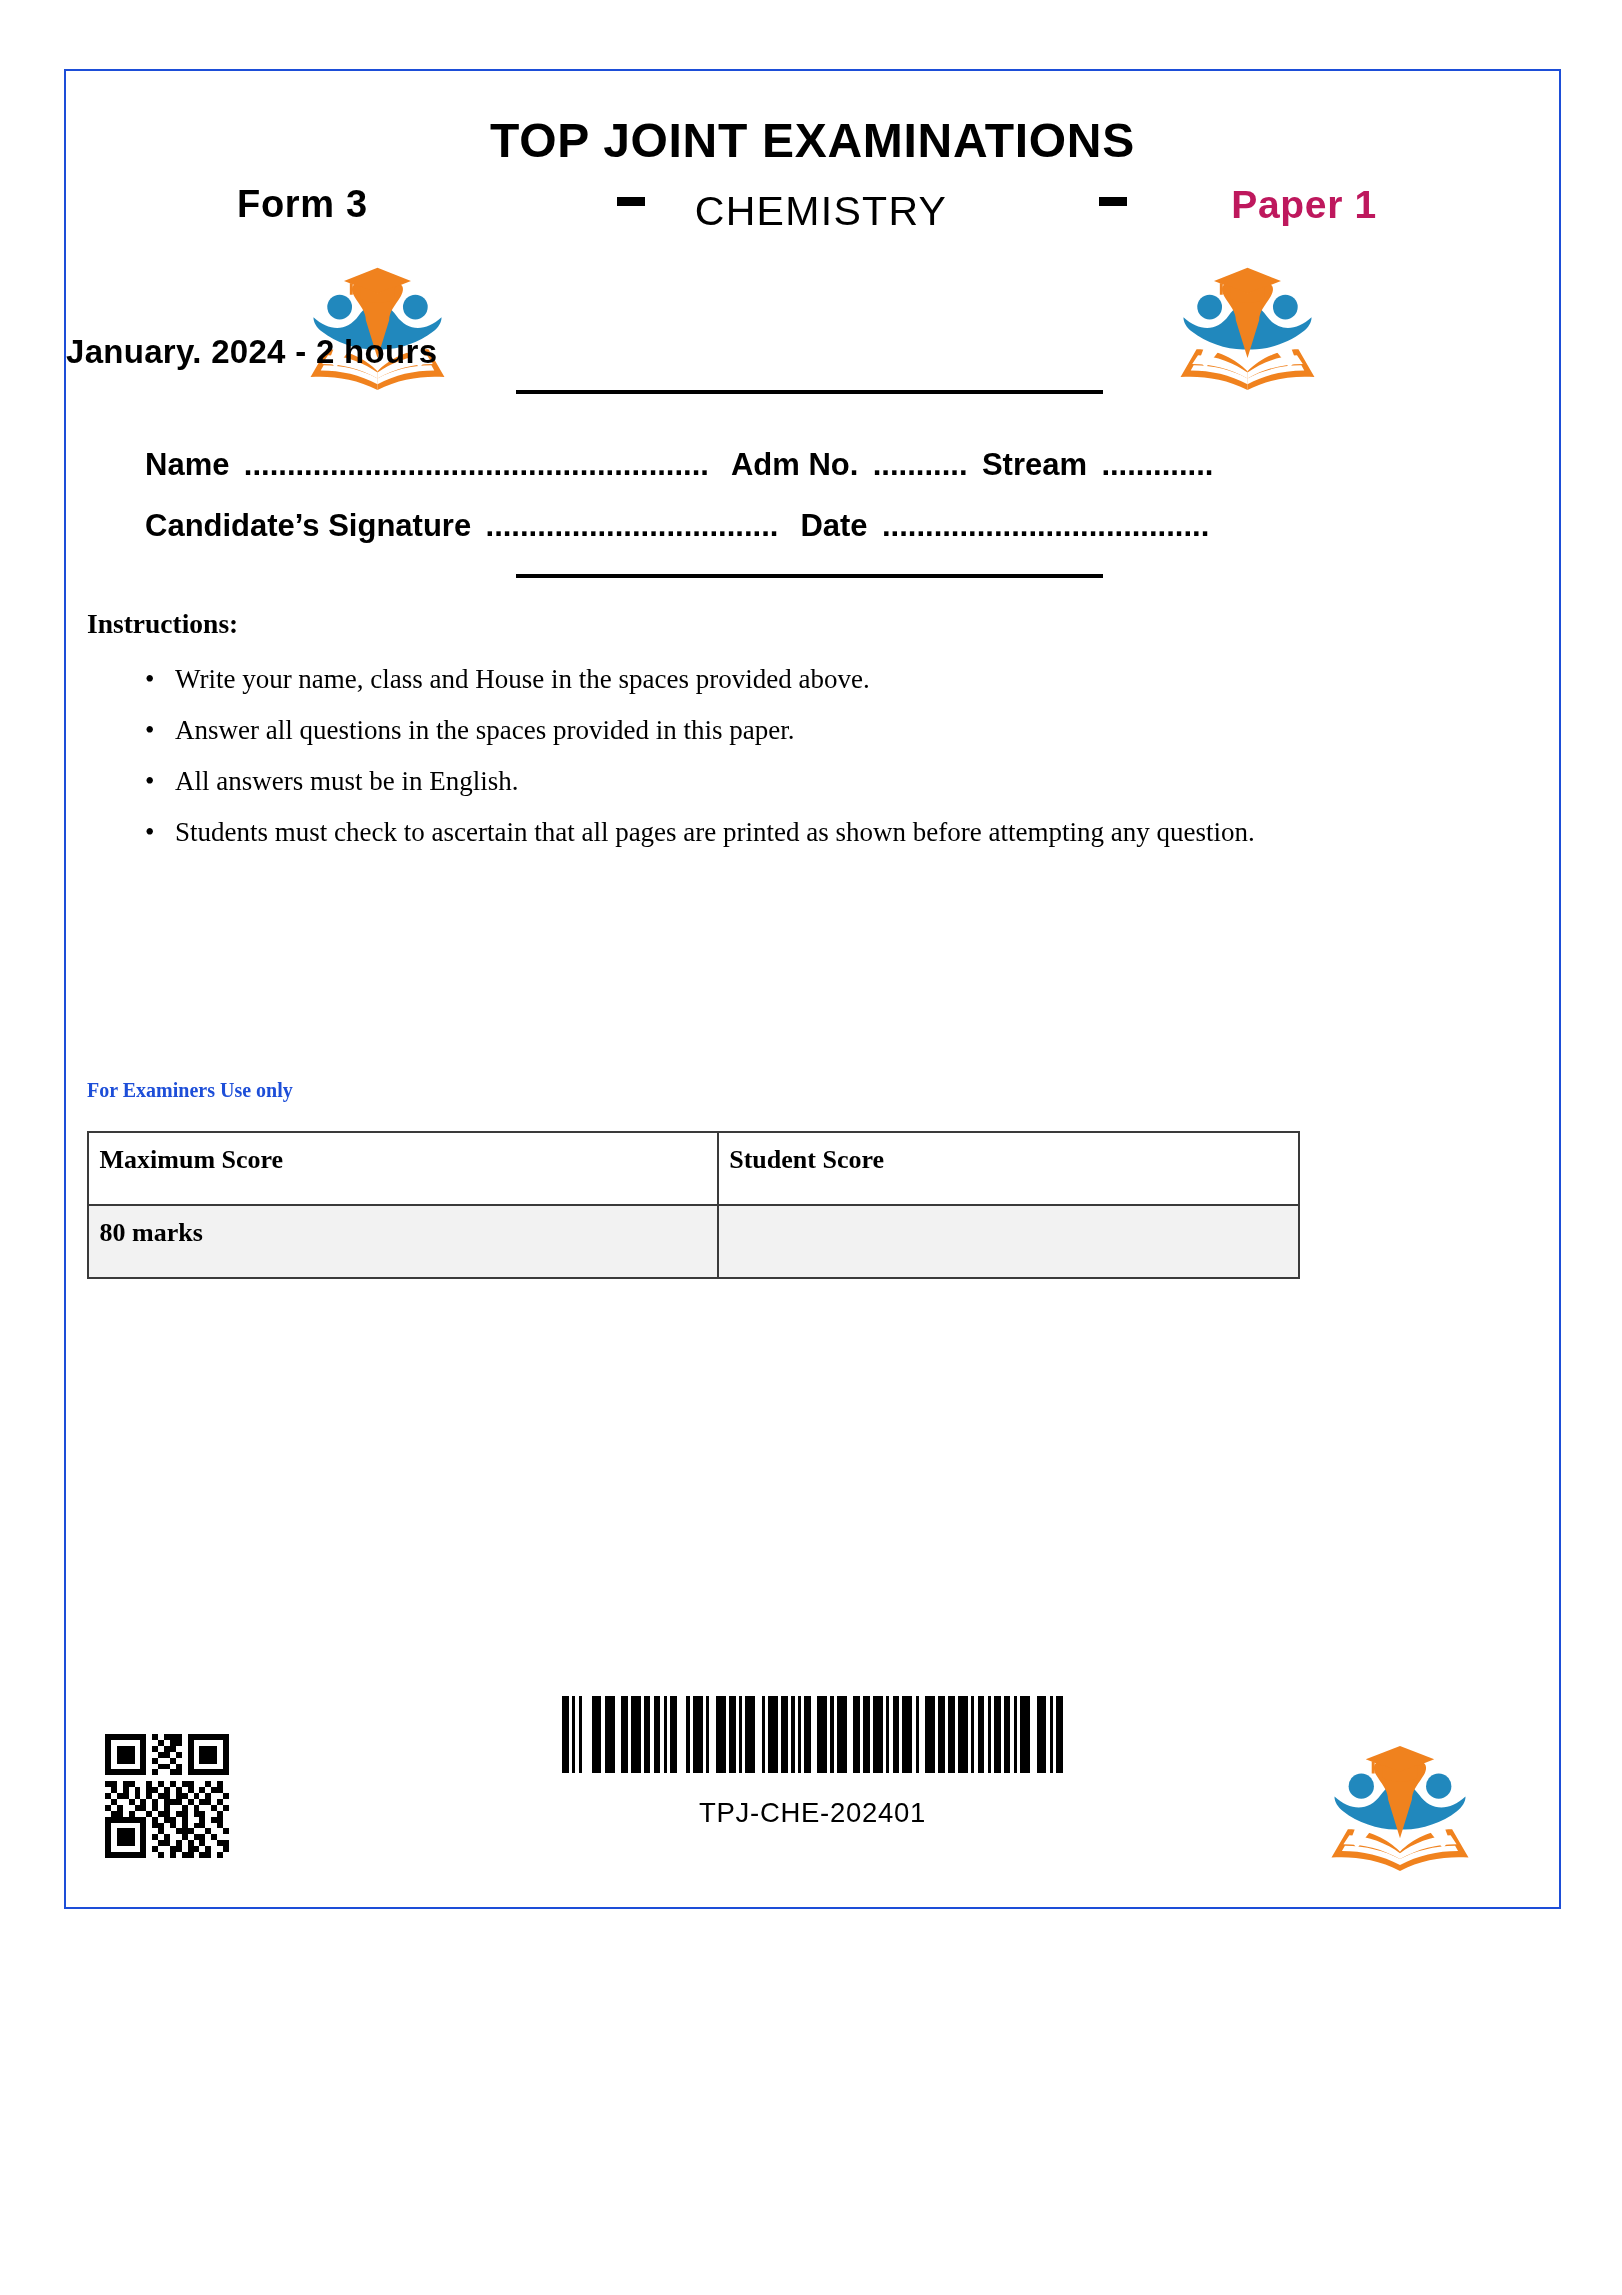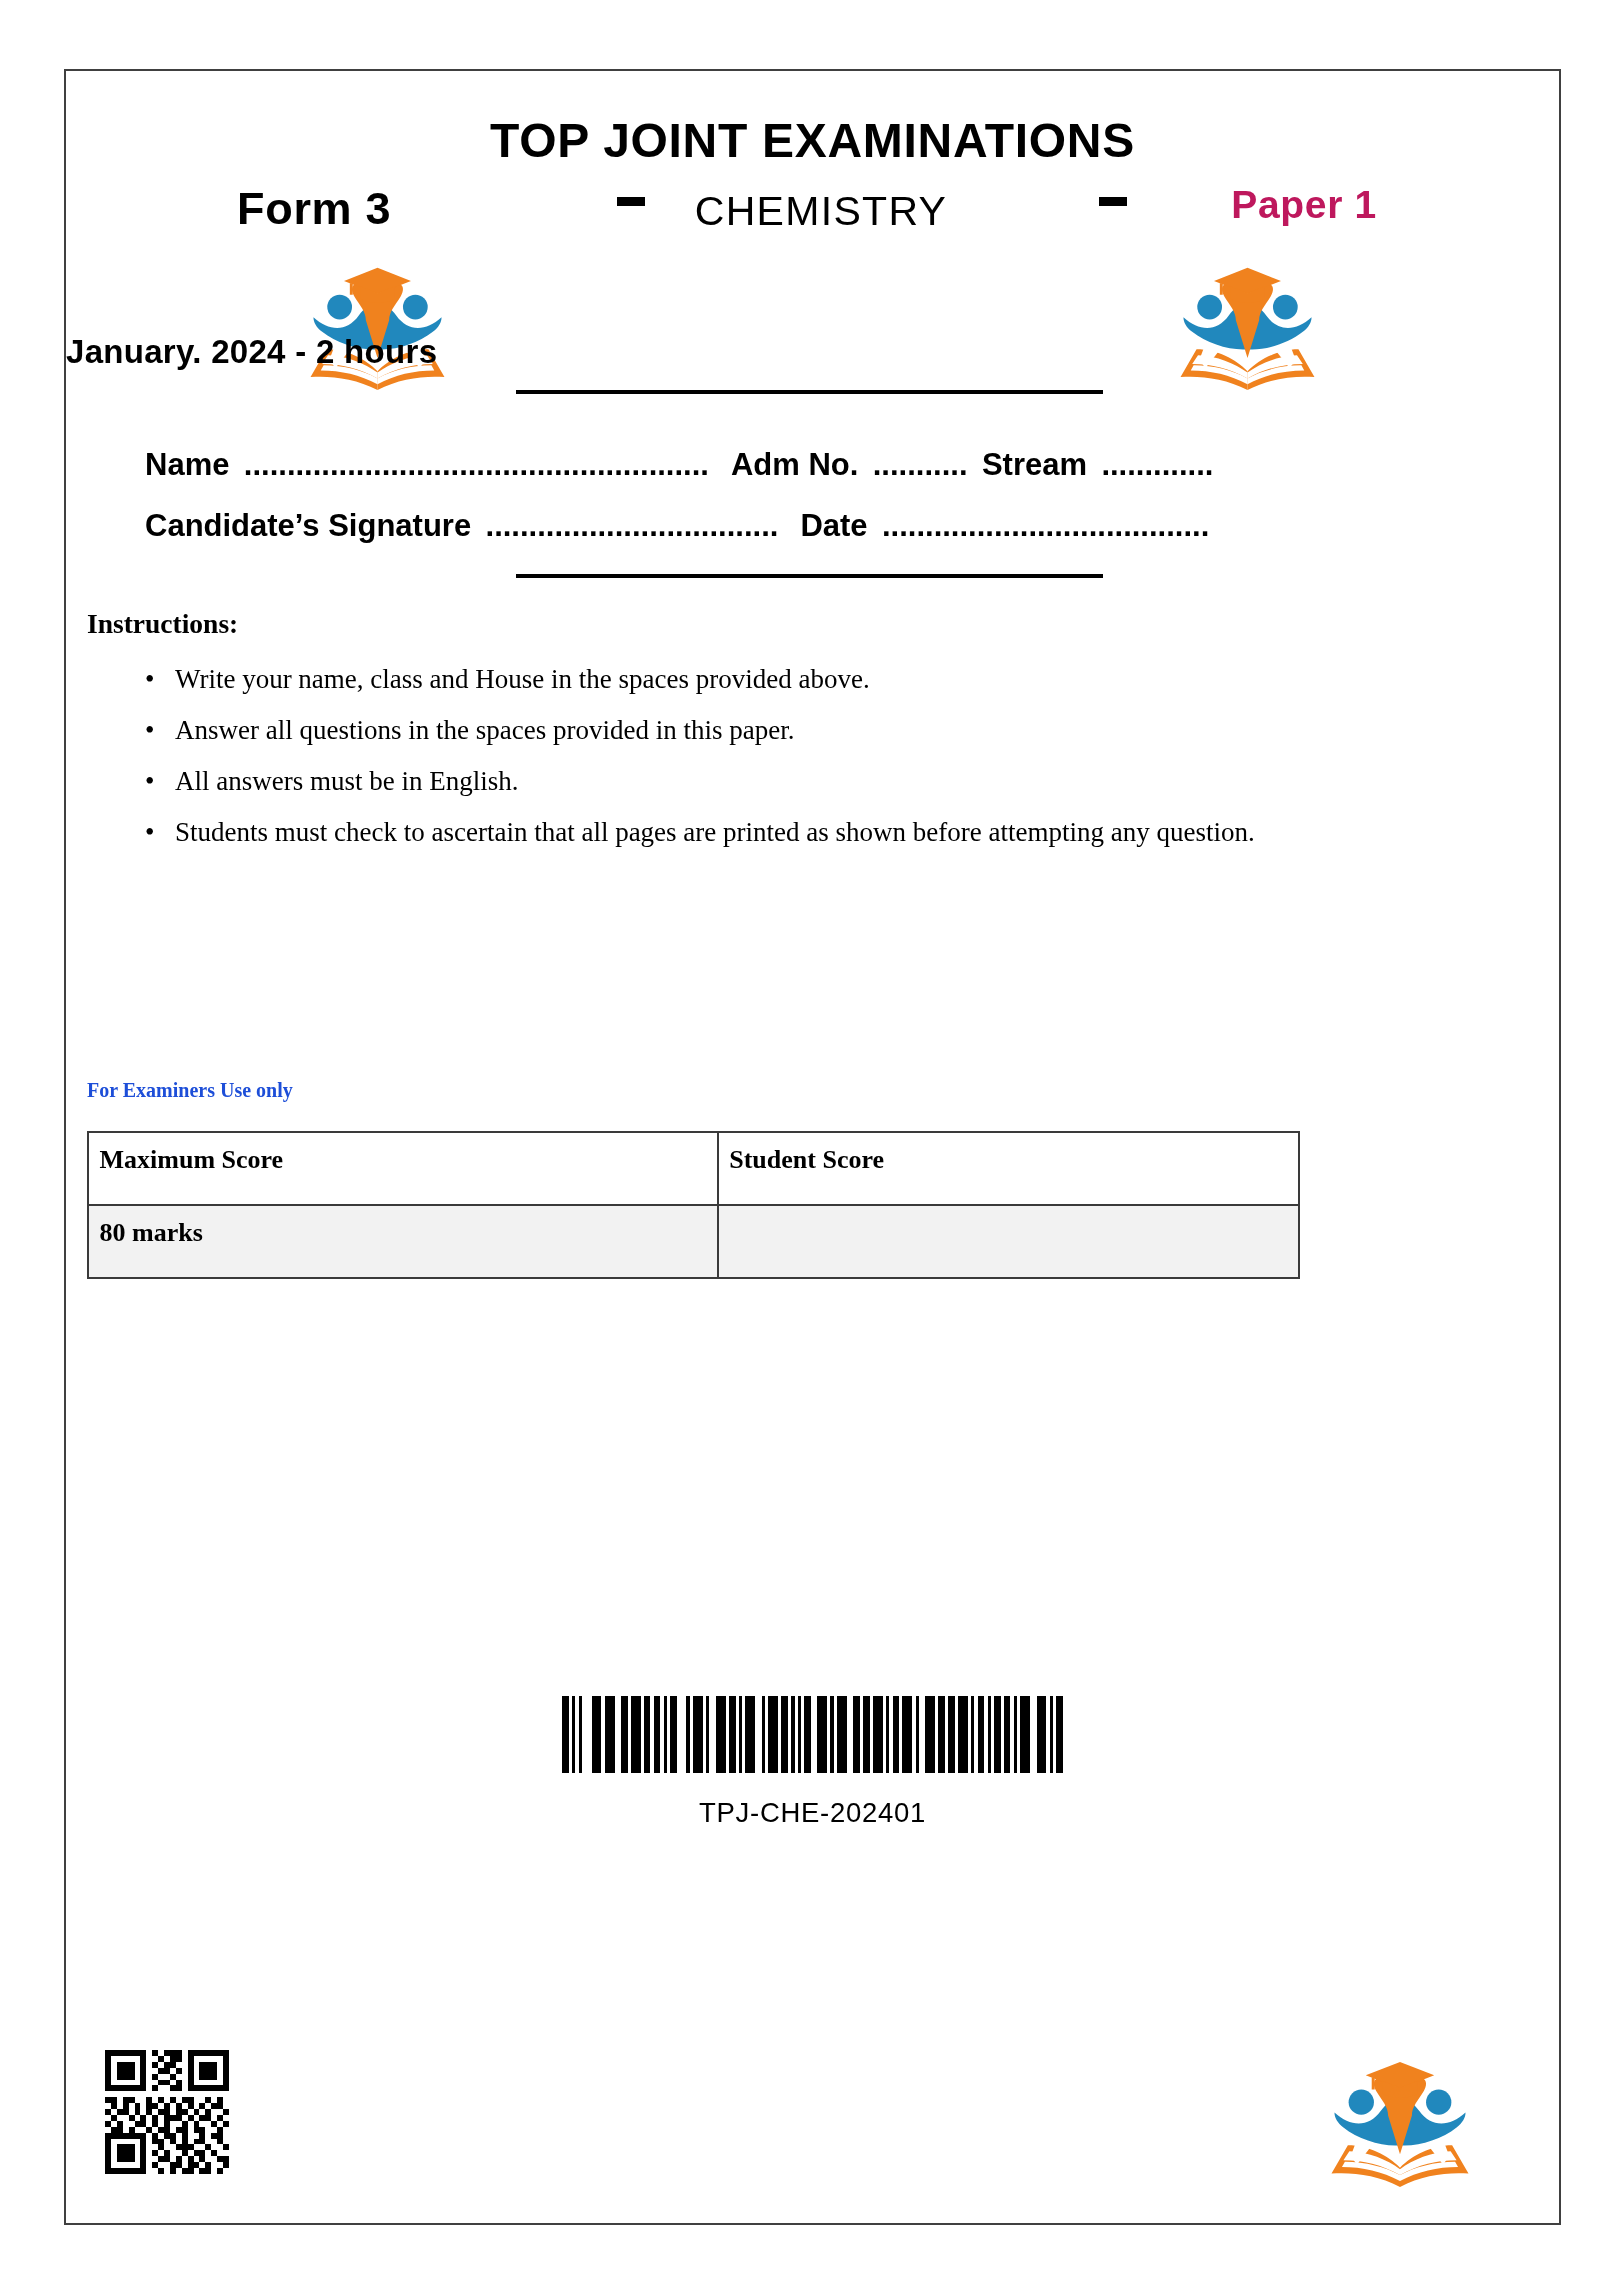--- a/index.html
+++ b/index.html
@@ -15,22 +15,22 @@
     font-family: "Liberation Serif", serif;
     -webkit-font-smoothing: antialiased;
   }
 
   
   #page-frame {
     position: absolute;
     left: 64px;
     top: 69px;
     width: 1497px;
-    height: 2156px;
-    border: 2px solid #404040;
+    height: 1840px;
+    border: 2px solid #1d4ed8;
     background: #ffffff;
     box-sizing: border-box;
   }
 
   
   .header {
     position: absolute;
     left: 0;
     top: 0;
     width: 100%;
@@ -60,21 +60,21 @@
     position: relative;
     margin-top: 17px;
     height: 63px;
   }
   .form-label {
     position: absolute;
     left: 171px;
     top: 0;
     font-family: "Liberation Sans", sans-serif;
     font-weight: bold;
-    font-size: 45px;
+    font-size: 38px;
     color: #000;
     letter-spacing: 0.7px;
   }
   .dash-left {
     position: absolute;
     left: 551px;
     top: 14.4px;
     width: 27.5px;
     height: 8.5px;
     background: #000;

